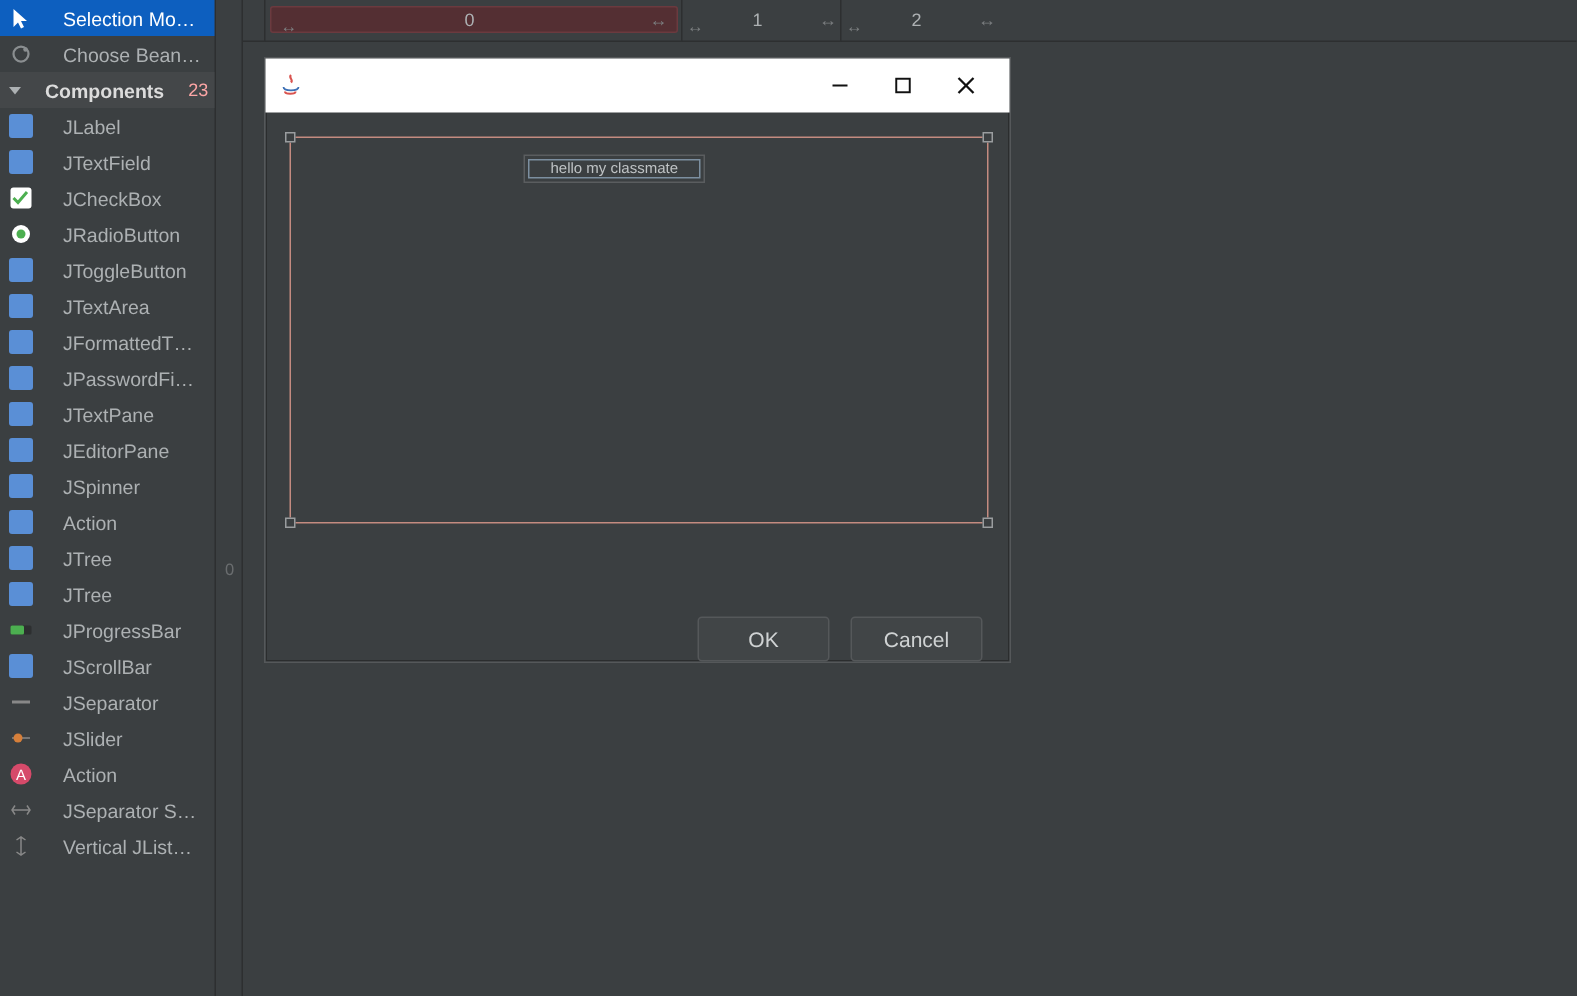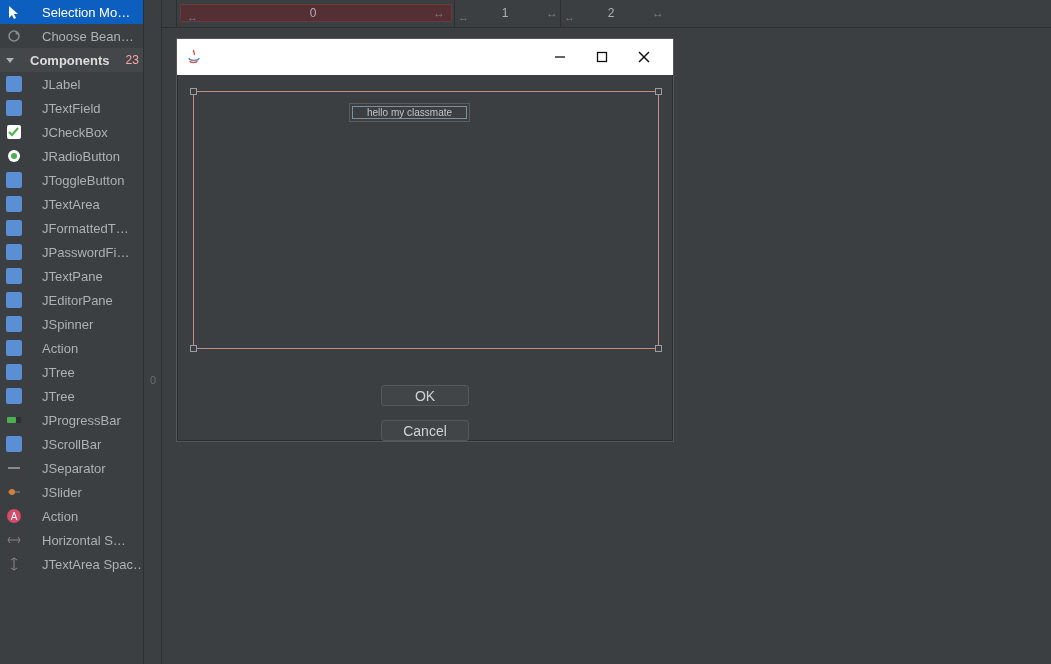--- a/index.html
+++ b/index.html
@@ -31,21 +31,21 @@
 .titlebar .spacer{flex:1;}
 .winbtn { width:42px; height:30px; display:flex; align-items:center; justify-content:center; color:#111; }
 .winbtn svg{width:12px;height:12px;}
 .dialog-body { position:relative; height:310px; }
 .panel-sel { position:absolute; left:16px; top:16px; width:466px; height:258px; border:1px solid #c48b80; }
 .handle { position:absolute; width:7px; height:7px; background:#3b3f41; border:1px solid #9a9d9f; }
 .handle.tl{left:-4px;top:-4px;} .handle.tr{right:-4px;top:-4px;}
 .handle.bl{left:-4px;bottom:-4px;} .handle.br{right:-4px;bottom:-4px;}
 .jlabel-box { position:absolute; left:158px; top:14px; padding:0 14px; border:1px solid #7c8fa0; color:#bfc3c5; font-size:10px; }
 .jlabel-box::after{content:"";position:absolute;left:-4px;top:-4px;right:-4px;bottom:-4px;border:1px solid #5a5d5f;}
-.button-row { height:56px; display:flex; align-items:center; justify-content:flex-end; gap:14px; padding:0 18px;flex-direction:column; }
+.button-row { height:56px; display:flex; align-items:flex-end; justify-content:flex-end; gap:14px; padding:0 18px; }
 .dlg-btn { min-width:88px; height:30px; border:1px solid #55585a; background:#414547; color:#cfd2d3; font-size:14px; border-radius:3px; display:flex; align-items:center; justify-content:center; }
 
 </style>
 </head>
 <body>
 
 <div class="sidebar">
   <div id="tool-rows">
       <div class="palette-row sel">
         <span class="ico">
@@ -227,29 +227,29 @@
           </svg>
         </span>
         <span>Action</span>
       </div>
       <div class="palette-row">
         <span class="ico">
           <svg width="16" height="16">
             <path d="M2 8h12M4 5l-2 3 2 3M12 5l2 3-2 3" stroke="#888" fill="none"></path>
           </svg>
         </span>
-        <span>Horizontal S…</span>
+        <span>JSeparator S…</span>
       </div>
       <div class="palette-row">
         <span class="ico">
           <svg width="16" height="16">
             <path d="M8 2v12M5 4l3-2 3 2M5 12l3 2 3-2" stroke="#888" fill="none"></path>
           </svg>
         </span>
-        <span>JTextArea Spac…</span>
+        <span>Vertical JList…</span>
       </div>
     </div>
 </div>
 
 <div class="canvas-wrap"></div>
 <div class="gutter-num">0</div>
 
 <div class="ruler">
   <div id="ruler-segs">
       <div class="ruler-seg dark" style="left: 18px; width: 272px;">

